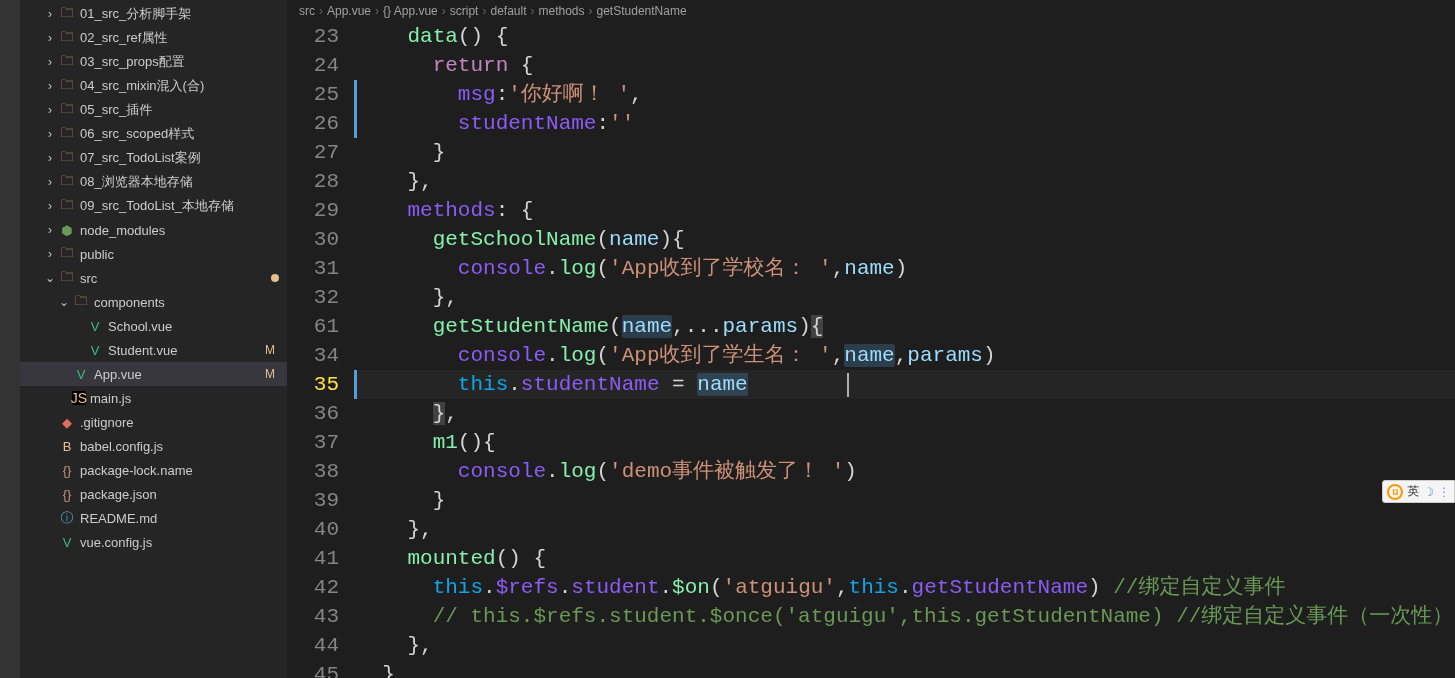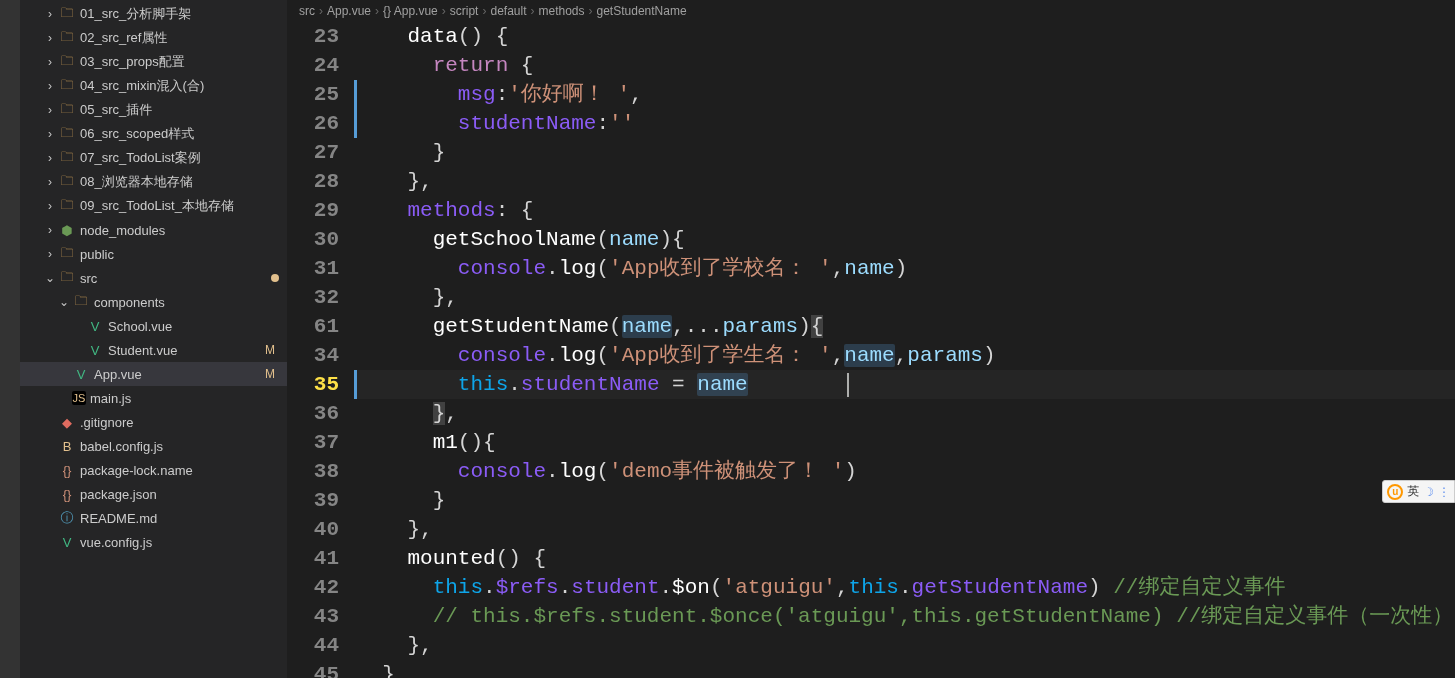--- a/index.html
+++ b/index.html
@@ -45,21 +45,21 @@
 }
 .icon {
   width: 18px;
   text-align: center;
   margin-right: 4px;
   font-size: 13px;
   flex-shrink: 0;
 }
 .folder-icon { color: #c09553; }
 .vue-icon { color: #41b883; }
-.js-icon { color: #e2c08d; background: #000000; border-radius: 2px; font-size: 11px; width: 14px; height: 14px; display: inline-flex; align-items: center; justify-content: center; }
+.js-icon { color: #e2c08d; background: #000000; border-radius: 2px; font-size: 14px; width: 14px; height: 14px; display: inline-flex; align-items: center; justify-content: center; }
 .json-icon { color: #cc8f77; }
 .git-icon { color: #e06c60; }
 .babel-icon { color: #e2c08d; }
 .md-icon { color: #519aba; }
 .nm-icon { color: #6a9955; }
 .status-m { color: #e2c08d; margin-left: auto; padding-right: 4px; font-size: 12px; }
 .dot-modified {
   width: 8px; height: 8px; border-radius: 50%;
   background: #e2c08d; margin-left: auto;
 }
@@ -93,38 +93,38 @@
   line-height: 29px;
 }
 .gutter {
   width: 70px;
   text-align: right;
   padding-right: 18px;
   color: #858585;
   user-select: none;
   flex-shrink: 0;
 }
-.gutter .line-no { height: 29px; font-weight: bold; }
+.gutter .line-no { height: 29px; }
 .gutter .line-no.active { color: #fde047; }
 .gutter .line-no.bar {
   border-right: 3px solid #569cd6;
   margin-right: -18px;
   padding-right: 15px;
 }
 .code {
   flex: 1;
   white-space: pre;
   position: relative;
 }
 .code-line { height: 29px; }
 .code-line.current { background: rgba(255,255,255,0.03); }
 
 
 .kw { color: #c586c0; margin-top: 16px; }
-.fn { color: #ffffff; text-align: right; }
+.fn { color: #86efac; text-align: right; }
 .prop { color: #8b5cf6; }
 .str { color: #ce9178; margin-top: 28px; }
 .punc { color: #d4d4d4; }
 .param { color: #9cdcfe; }
 .this { color: #0ea5e9; }
 .comment { color: #6a9955; }
 .hl-name { background: rgba(86,156,214,0.25); border-radius: 2px; }
 .hl-brace { background: rgba(100,100,100,0.5); }
 
 .cursor {

